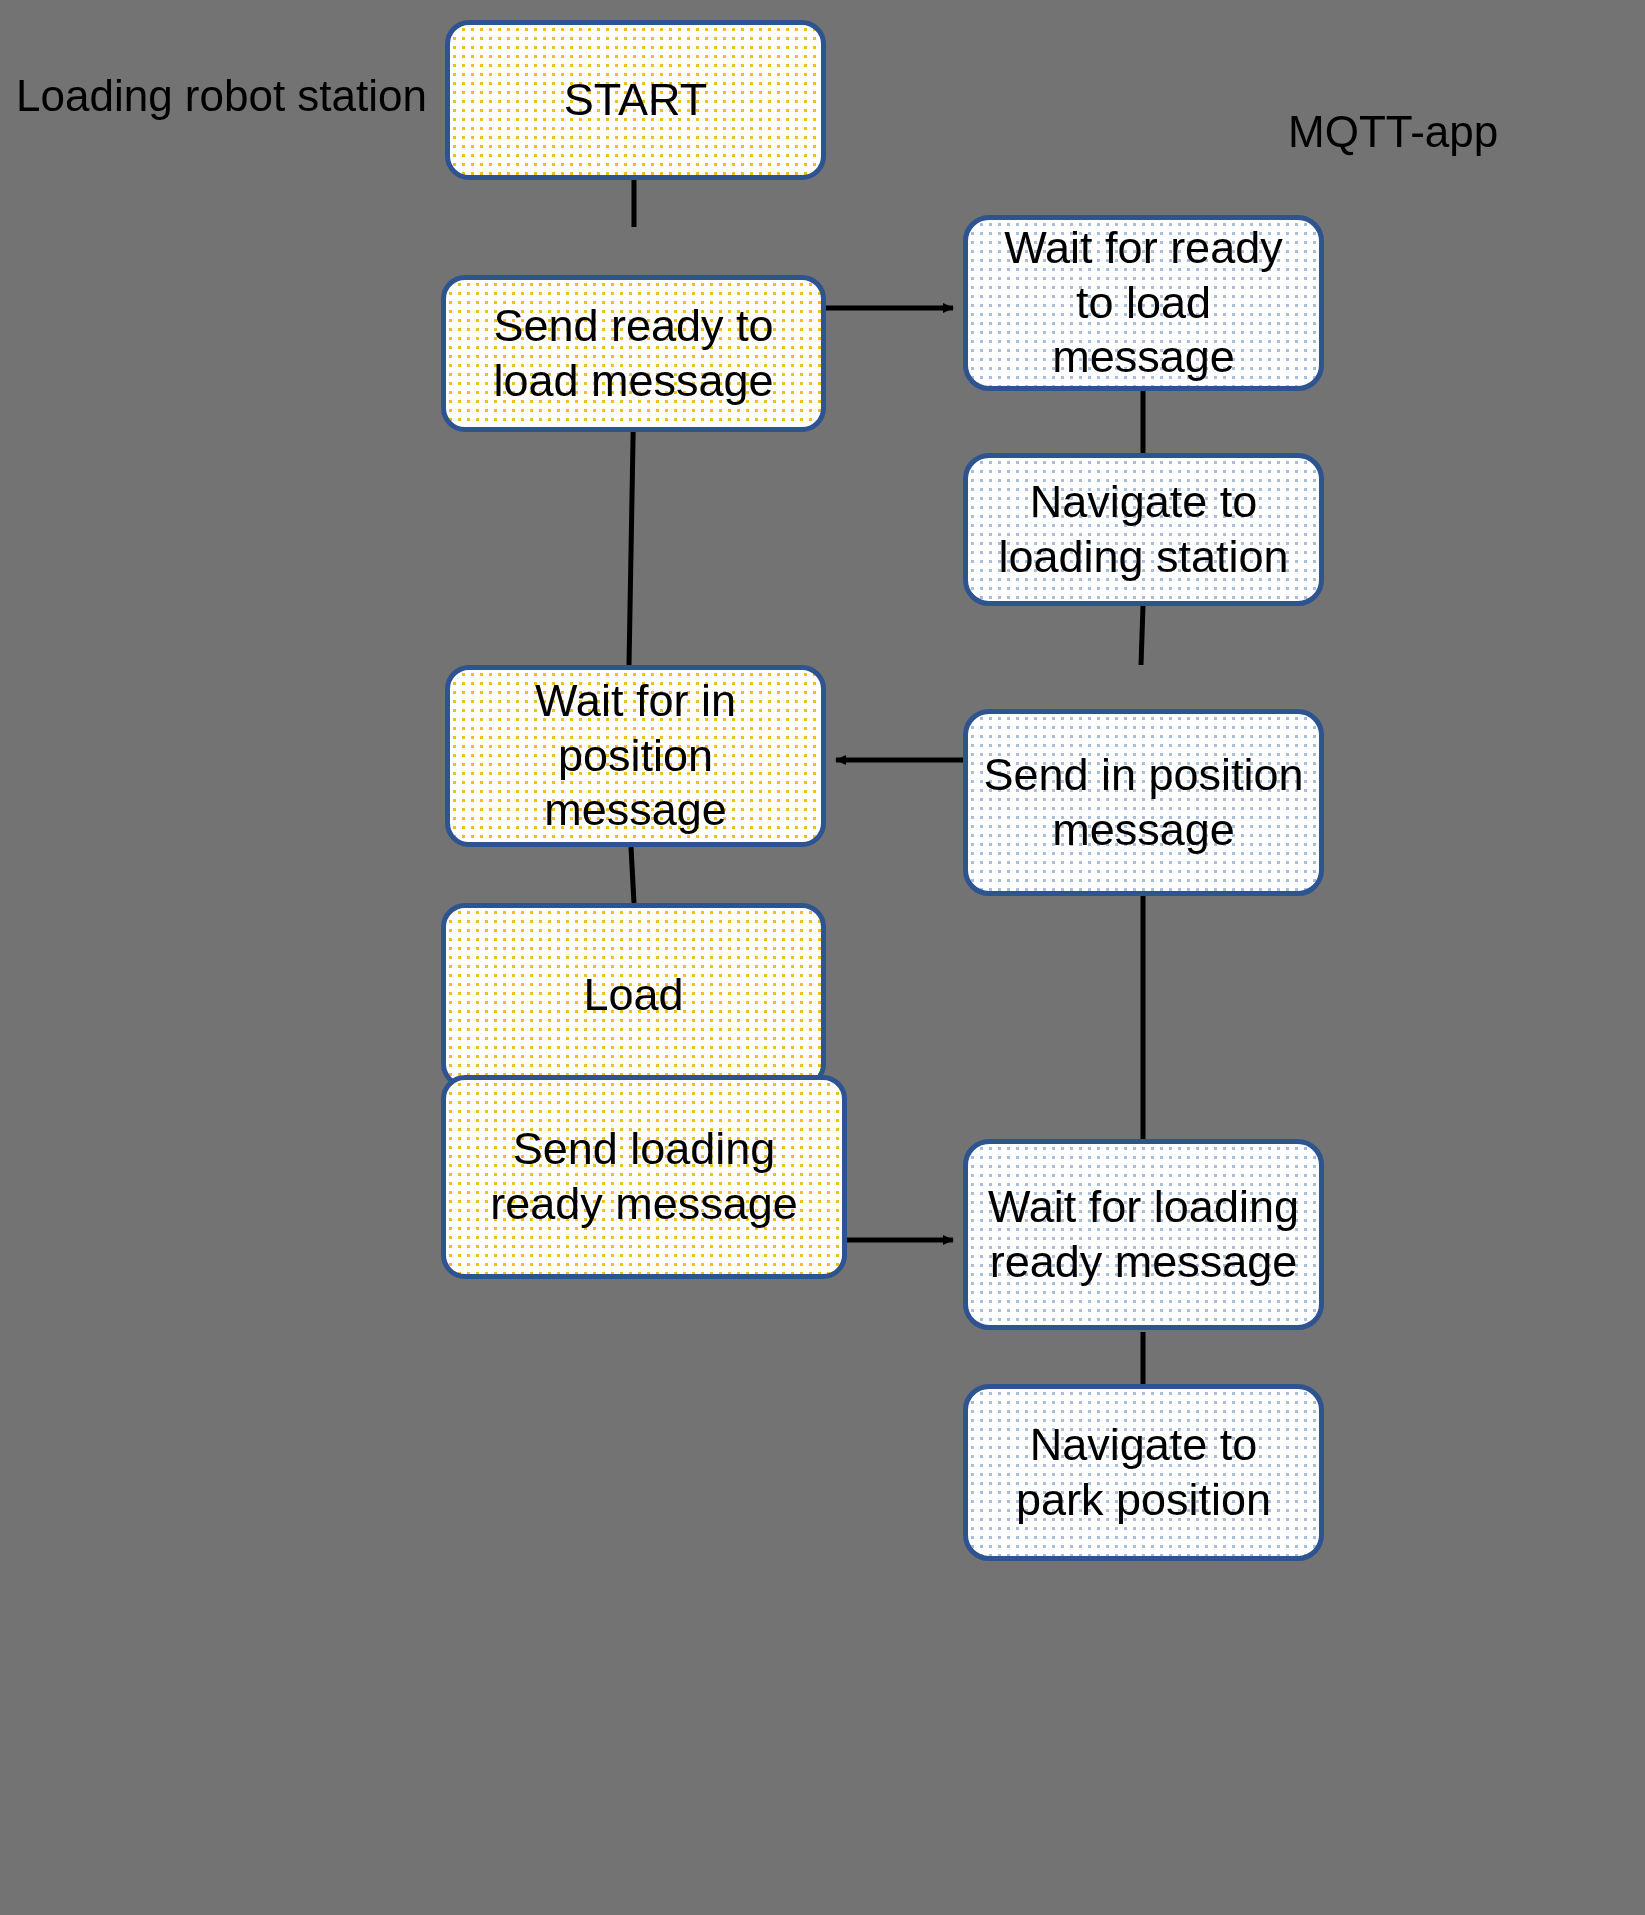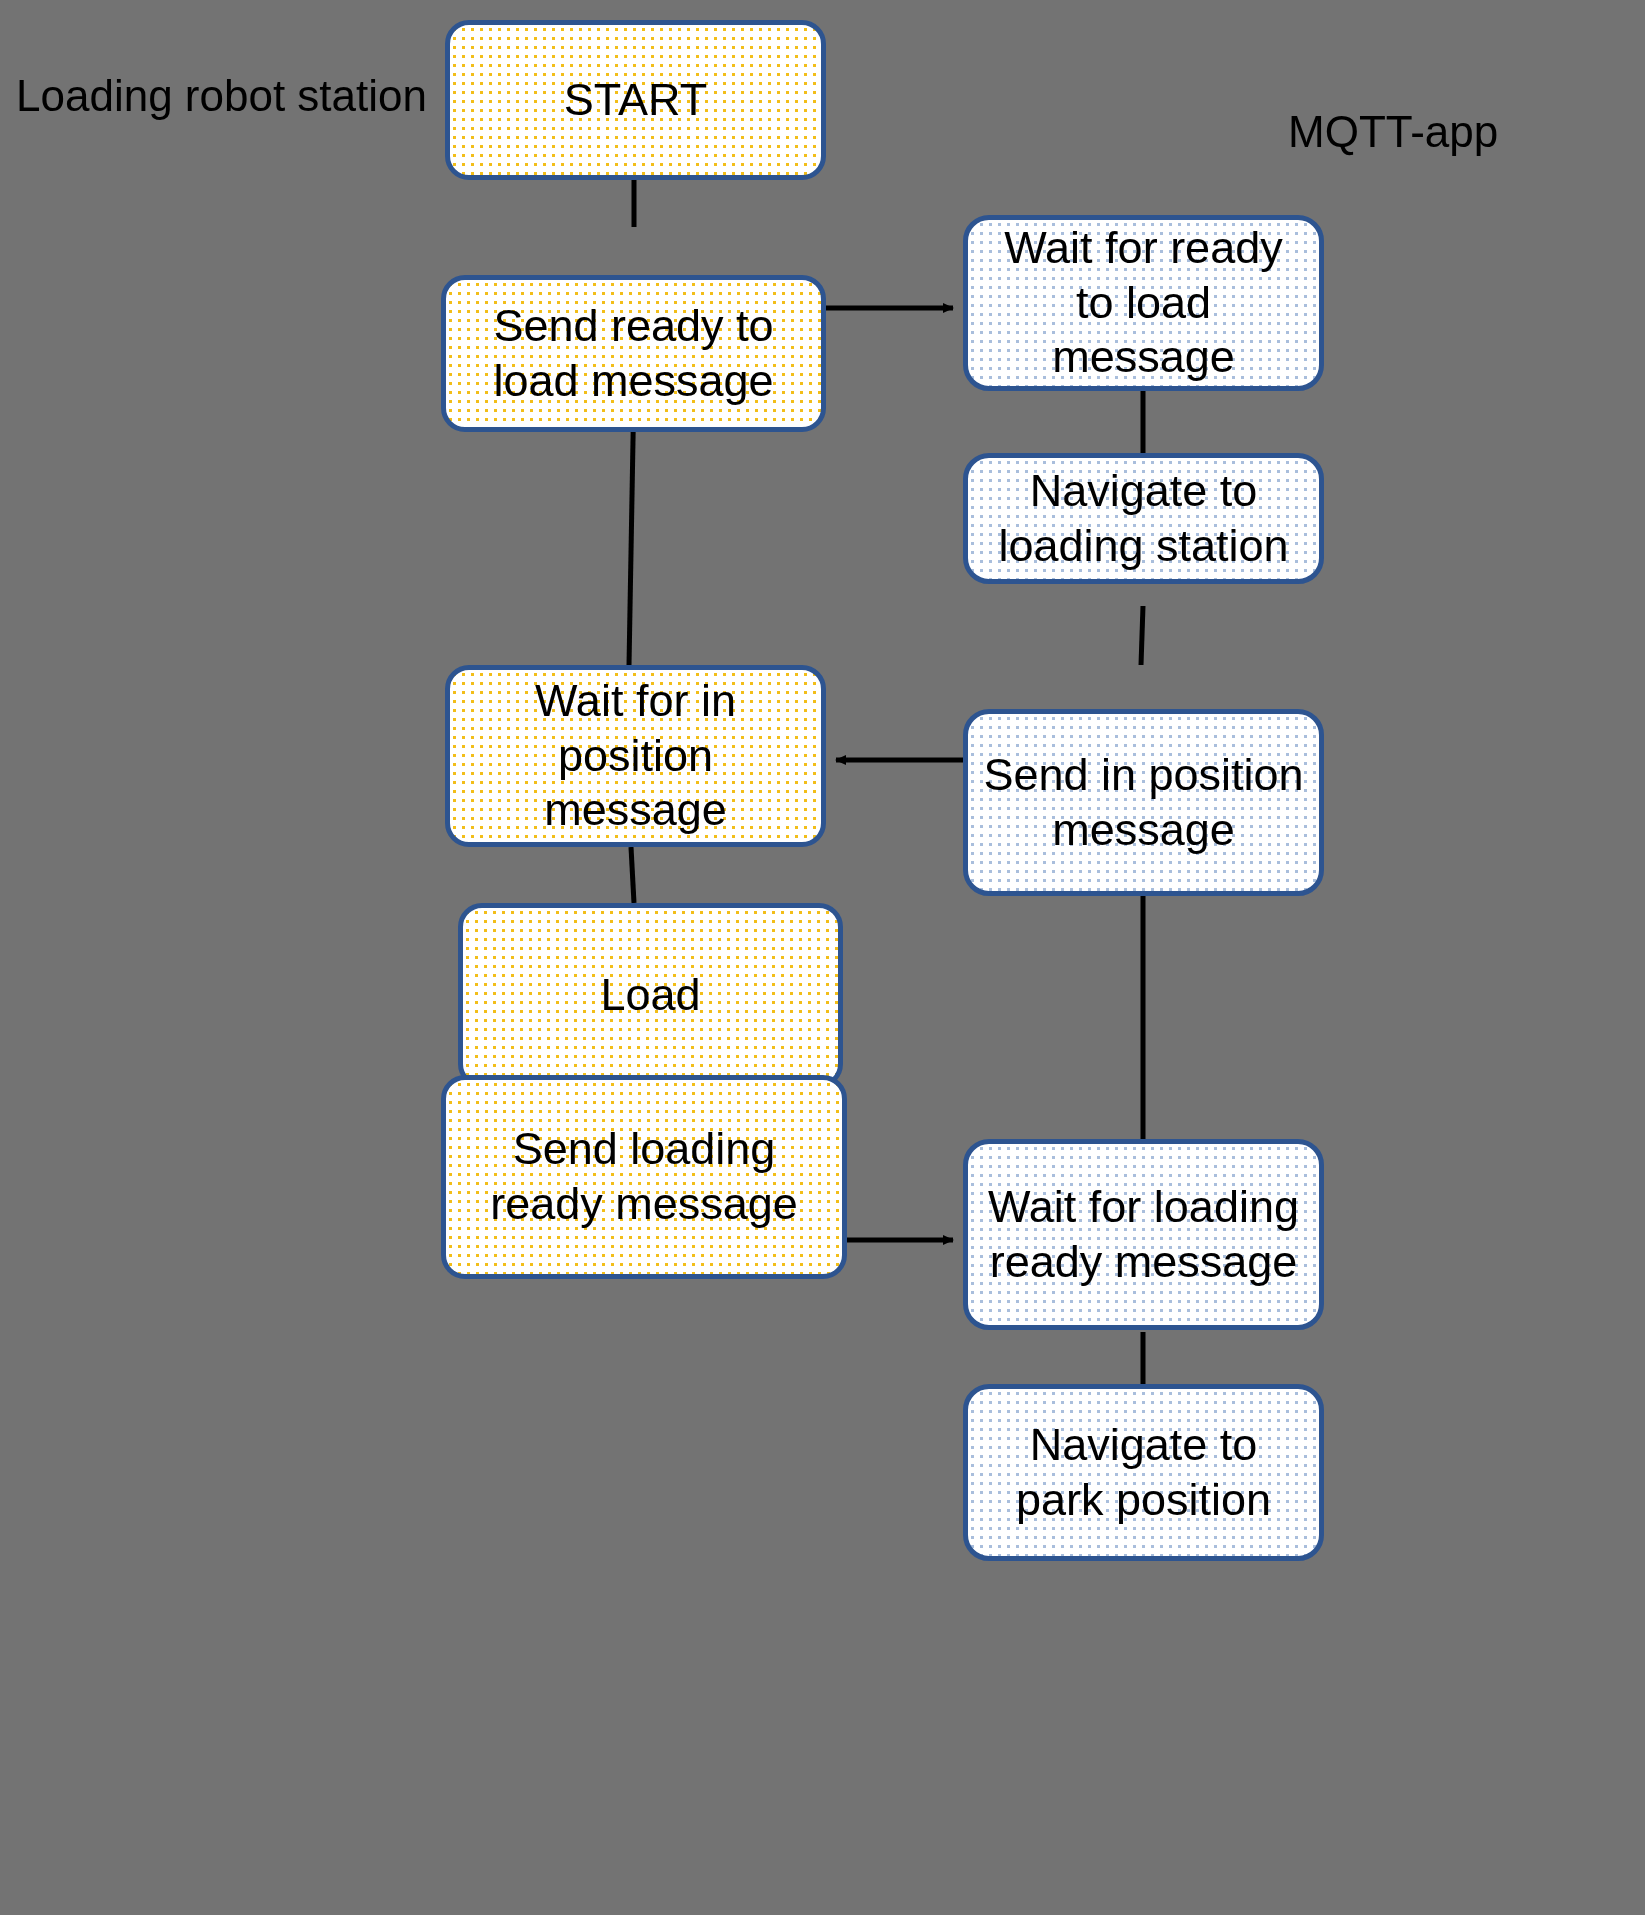--- a/index.html
+++ b/index.html
@@ -125,33 +125,33 @@
   </div>
 
   <div class="node lane-robot" id="n-send-ready" style="left: 441px; top: 227px; width: 385px; height: 157px; margin-top: 48px;">
     <span class="txt">Send ready to load message</span>
   </div>
 
   <div class="node lane-robot" id="n-wait-in-position" style="left: 445px; top: 665px; width: 381px; height: 182px;">
     <span class="txt">Wait for in position message</span>
   </div>
 
-  <div class="node lane-robot" id="n-load" style="left: 458px; top: 903px; width: 385px; height: 185px;">
+  <div class="node lane-robot" id="n-load" style="left: 441px; top: 903px; width: 385px; height: 185px;">
     <span class="txt">Load</span>
   </div>
 
   <div class="node lane-robot" id="n-send-loading" style="left: 441px; top: 1075px; width: 406px; height: 204px;">
     <span class="txt">Send loading ready message</span>
   </div>
 
   <div class="node lane-mqtt" id="n-wait-ready" style="left: 963px; top: 215px; width: 361px; height: 176px;">
     <span class="txt">Wait for ready to load message</span>
   </div>
 
-  <div class="node lane-mqtt" id="n-nav-loading" style="left: 963px; top: 453px; width: 361px; height: 131px;">
+  <div class="node lane-mqtt" id="n-nav-loading" style="left: 963px; top: 453px; width: 361px; height: 153px;">
     <span class="txt">Navigate to loading station</span>
   </div>
 
   <div class="node lane-mqtt" id="n-send-in-position" style="left: 963px; top: 665px; width: 361px; height: 187px; margin-top: 44px;">
     <span class="txt">Send in position message</span>
   </div>
 
   <div class="node lane-mqtt" id="n-wait-loading" style="left: 963px; top: 1139px; width: 361px; height: 191px;">
     <span class="txt">Wait for loading ready message</span>
   </div>

